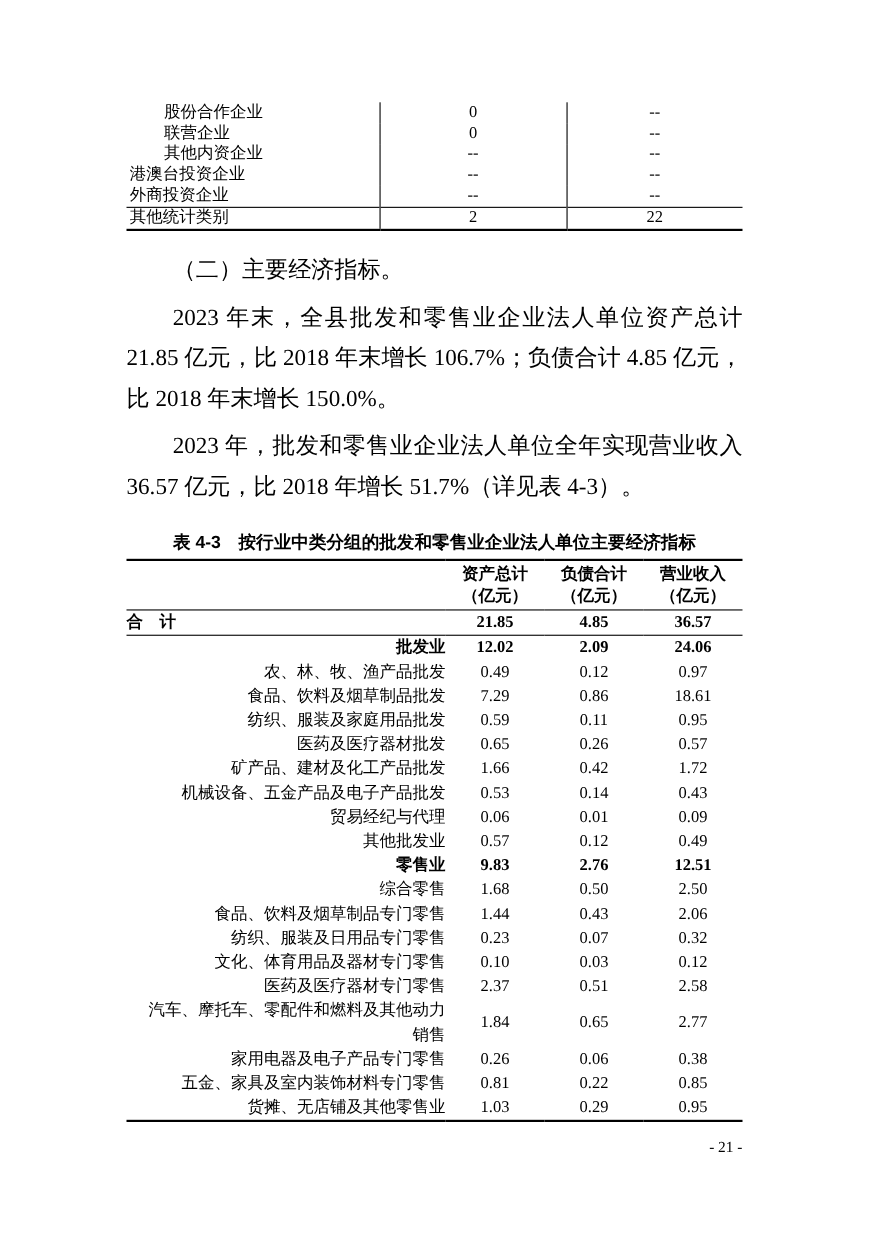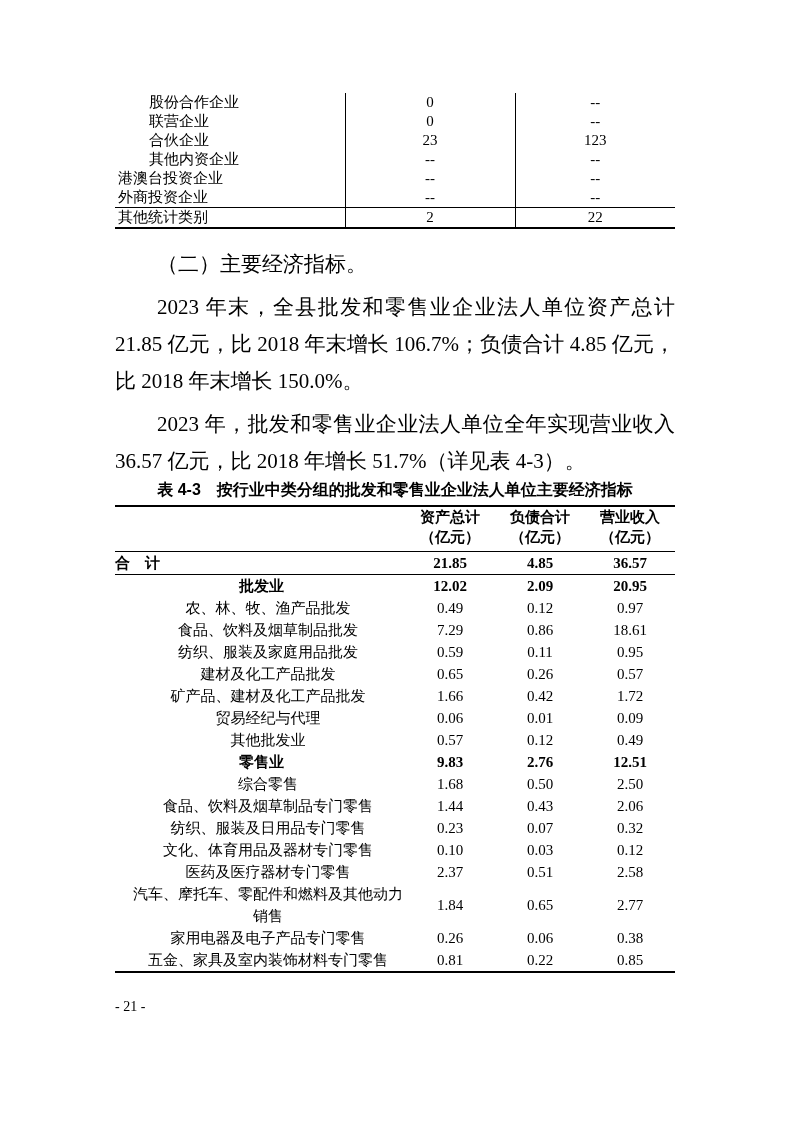--- a/index.html
+++ b/index.html
@@ -14,37 +14,37 @@
   .top-table td{height:19px;line-height:19px;padding:0;vertical-align:middle}
   .top-table td.lbl{text-align:left;padding-left:3px}
   .top-table td.lbl.ind{padding-left:34px}
   .top-table td.num{text-align:center;border-left:1px solid #000}
   .top-table tr.rule-above td{border-top:1px solid #000}
   .top-table tr:last-child td{border-bottom:2.5px solid #000}
 
   .heading{margin-top:17px;font-size:21px;line-height:37px;text-indent:2em}
   .para{margin:6px 0 0 0;font-size:21px;line-height:37px;text-indent:2em;text-align:justify}
 
-  .t43-title{font-size:16px;font-weight:bold;text-align:center;
+  .t43-title{margin-top:22px;font-size:16px;font-weight:bold;text-align:center;
              font-family:"Liberation Sans","DejaVu Sans",sans-serif}
   .t43{width:560px;font-size:15px;margin-top:4px}
   .t43 th{border-top:2.5px solid #000;border-bottom:1px solid #000;
-          font-family:Liberation Mono, monospace;font-weight:bold;
+          font-family:Liberation Sans, sans-serif;font-weight:bold;
           white-space:pre-line;padding:2px 0;line-height:20px;text-align:center;vertical-align:middle}
   .t43 td{height:22px;line-height:22px;padding:0;vertical-align:middle}
-  .t43 td.lbl{text-align:center;padding-left:3px}
+  .t43 td.lbl{text-align:right;padding-left:3px}
   .t43 td.lbl.ind{padding-left:16px}
   .t43 td.lbl.center{text-align:left;padding-left:0}
   .t43 td.num{text-align:center}
   .t43 tr.bold td{font-weight:bold}
   .t43 tr.bold td.lbl{font-family:"Liberation Sans","DejaVu Sans",sans-serif}
   .t43 tr.total td{border-bottom:1px solid #000}
   .t43 tbody tr:last-child td{border-bottom:2.5px solid #000}
 
-  .page-number{margin-top:26px;text-align:left;font-size:14px}
+  .page-number{margin-top:16px;text-align:right;font-size:14px}
 </style>
 </head>
 <body>
 
 <div class="page">
 
   <table class="top-table">
     <colgroup>
       <col style="width:230px">
         <col style="width:170px">
@@ -53,25 +53,20 @@
     <tbody>
         <tr>
           <td class="lbl ind">股份合作企业</td>
           <td class="num">0</td>
           <td class="num">--</td>
         </tr>
         <tr>
           <td class="lbl ind">联营企业</td>
           <td class="num">0</td>
           <td class="num">--</td>
-        </tr>
-        <tr>
-          <td class="lbl ind">合伙企业</td>
-          <td class="num">23</td>
-          <td class="num">123</td>
         </tr>
         <tr>
           <td class="lbl ind">其他内资企业</td>
           <td class="num">--</td>
           <td class="num">--</td>
         </tr>
         <tr>
           <td class="lbl">港澳台投资企业</td>
           <td class="num">--</td>
           <td class="num">--</td>
@@ -118,51 +113,57 @@
         <tr class="bold total">
           <td class="lbl center">合　计</td>
           <td class="num">21.85</td>
           <td class="num">4.85</td>
           <td class="num">36.57</td>
         </tr>
         <tr class="bold">
           <td class="lbl">批发业</td>
           <td class="num">12.02</td>
           <td class="num">2.09</td>
-          <td class="num">20.95</td>
+          <td class="num">24.06</td>
         </tr>
         <tr>
           <td class="lbl ind">农、林、牧、渔产品批发</td>
           <td class="num">0.49</td>
           <td class="num">0.12</td>
           <td class="num">0.97</td>
         </tr>
         <tr>
           <td class="lbl ind">食品、饮料及烟草制品批发</td>
           <td class="num">7.29</td>
           <td class="num">0.86</td>
           <td class="num">18.61</td>
         </tr>
         <tr>
           <td class="lbl ind">纺织、服装及家庭用品批发</td>
           <td class="num">0.59</td>
           <td class="num">0.11</td>
           <td class="num">0.95</td>
         </tr>
         <tr>
-          <td class="lbl ind">建材及化工产品批发</td>
+          <td class="lbl ind">医药及医疗器材批发</td>
           <td class="num">0.65</td>
           <td class="num">0.26</td>
           <td class="num">0.57</td>
         </tr>
         <tr>
           <td class="lbl ind">矿产品、建材及化工产品批发</td>
           <td class="num">1.66</td>
           <td class="num">0.42</td>
           <td class="num">1.72</td>
+        </tr>
+        <tr>
+          <td class="lbl ind">机械设备、五金产品及电子产品批发</td>
+          <td class="num">0.53</td>
+          <td class="num">0.14</td>
+          <td class="num">0.43</td>
         </tr>
         <tr>
           <td class="lbl ind">贸易经纪与代理</td>
           <td class="num">0.06</td>
           <td class="num">0.01</td>
           <td class="num">0.09</td>
         </tr>
         <tr>
           <td class="lbl ind">其他批发业</td>
           <td class="num">0.57</td>
@@ -216,18 +217,24 @@
           <td class="num">0.26</td>
           <td class="num">0.06</td>
           <td class="num">0.38</td>
         </tr>
         <tr>
           <td class="lbl ind">五金、家具及室内装饰材料专门零售</td>
           <td class="num">0.81</td>
           <td class="num">0.22</td>
           <td class="num">0.85</td>
         </tr>
+        <tr>
+          <td class="lbl ind">货摊、无店铺及其他零售业</td>
+          <td class="num">1.03</td>
+          <td class="num">0.29</td>
+          <td class="num">0.95</td>
+        </tr>
       </tbody>
   </table>
 
   <div class="page-number">- 21 -</div>
 
 </div>
 
 </body></html>

